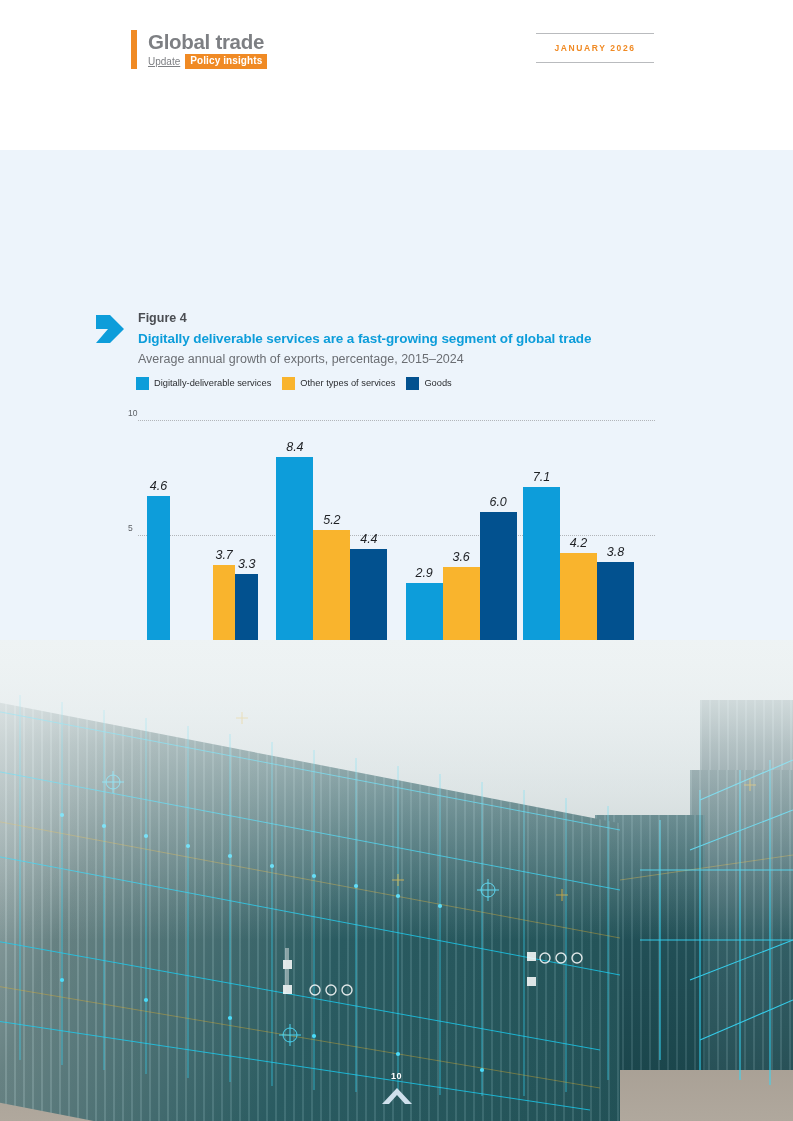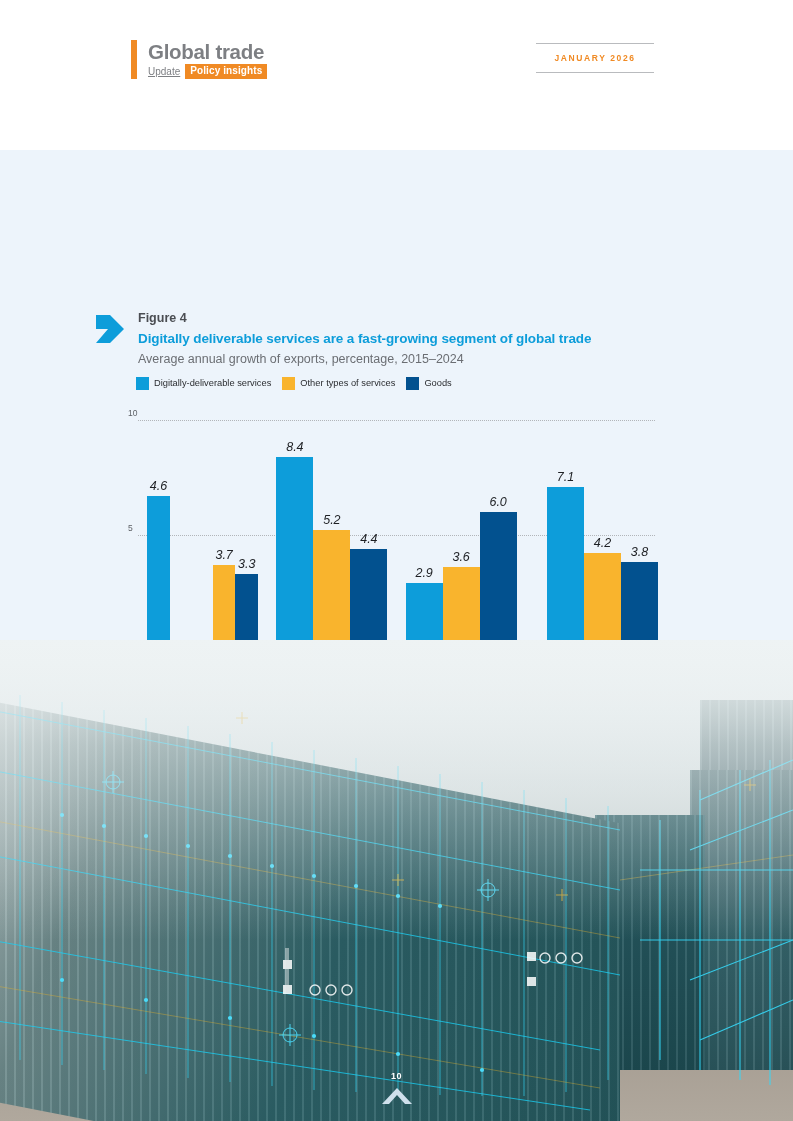--- a/index.html
+++ b/index.html
@@ -16,21 +16,21 @@
     position: relative;
     width: 793px;
     height: 1121px;
     background: #ffffff;
     overflow: hidden;
   }
 
   
   #header-band {
     position: absolute;
-    left: 0; top: 10px;
+    left: 0; top: 0;
     width: 793px; height: 124px;
     background: #ffffff;
   }
   #brand-block {
     position: absolute;
     left: 131px; top: 30px;
     display: flex;
     align-items: stretch;
   }
   #brand-rule {
@@ -398,21 +398,21 @@
           </div>
           <div class="bar-wrap" style="width: 37px; height: 137.7px;">
             <div class="bar" style="height: 100%; background: rgb(2, 81, 143);"></div>
             <div class="bar-value">6.0</div>
           </div>
         </div>
         <div class="cat-label" style="left: 258.5px; width: 129.25px;">
           <div>Least developed</div>
           <div>countries</div>
         </div>
-        <div class="bar-group" style="left: 409px; width: 111px;">
+        <div class="bar-group" style="left: 385px; width: 111px;">
           <div class="bar-wrap" style="width: 37px; height: 162.945px;">
             <div class="bar" style="height: 100%; background: rgb(13, 157, 218);"></div>
             <div class="bar-value">7.1</div>
           </div>
           <div class="bar-wrap" style="width: 37px; height: 96.39px;">
             <div class="bar" style="height: 100%; background: rgb(249, 180, 45);"></div>
             <div class="bar-value">4.2</div>
           </div>
           <div class="bar-wrap" style="width: 37px; height: 87.21px;">
             <div class="bar" style="height: 100%; background: rgb(2, 81, 143);"></div>

